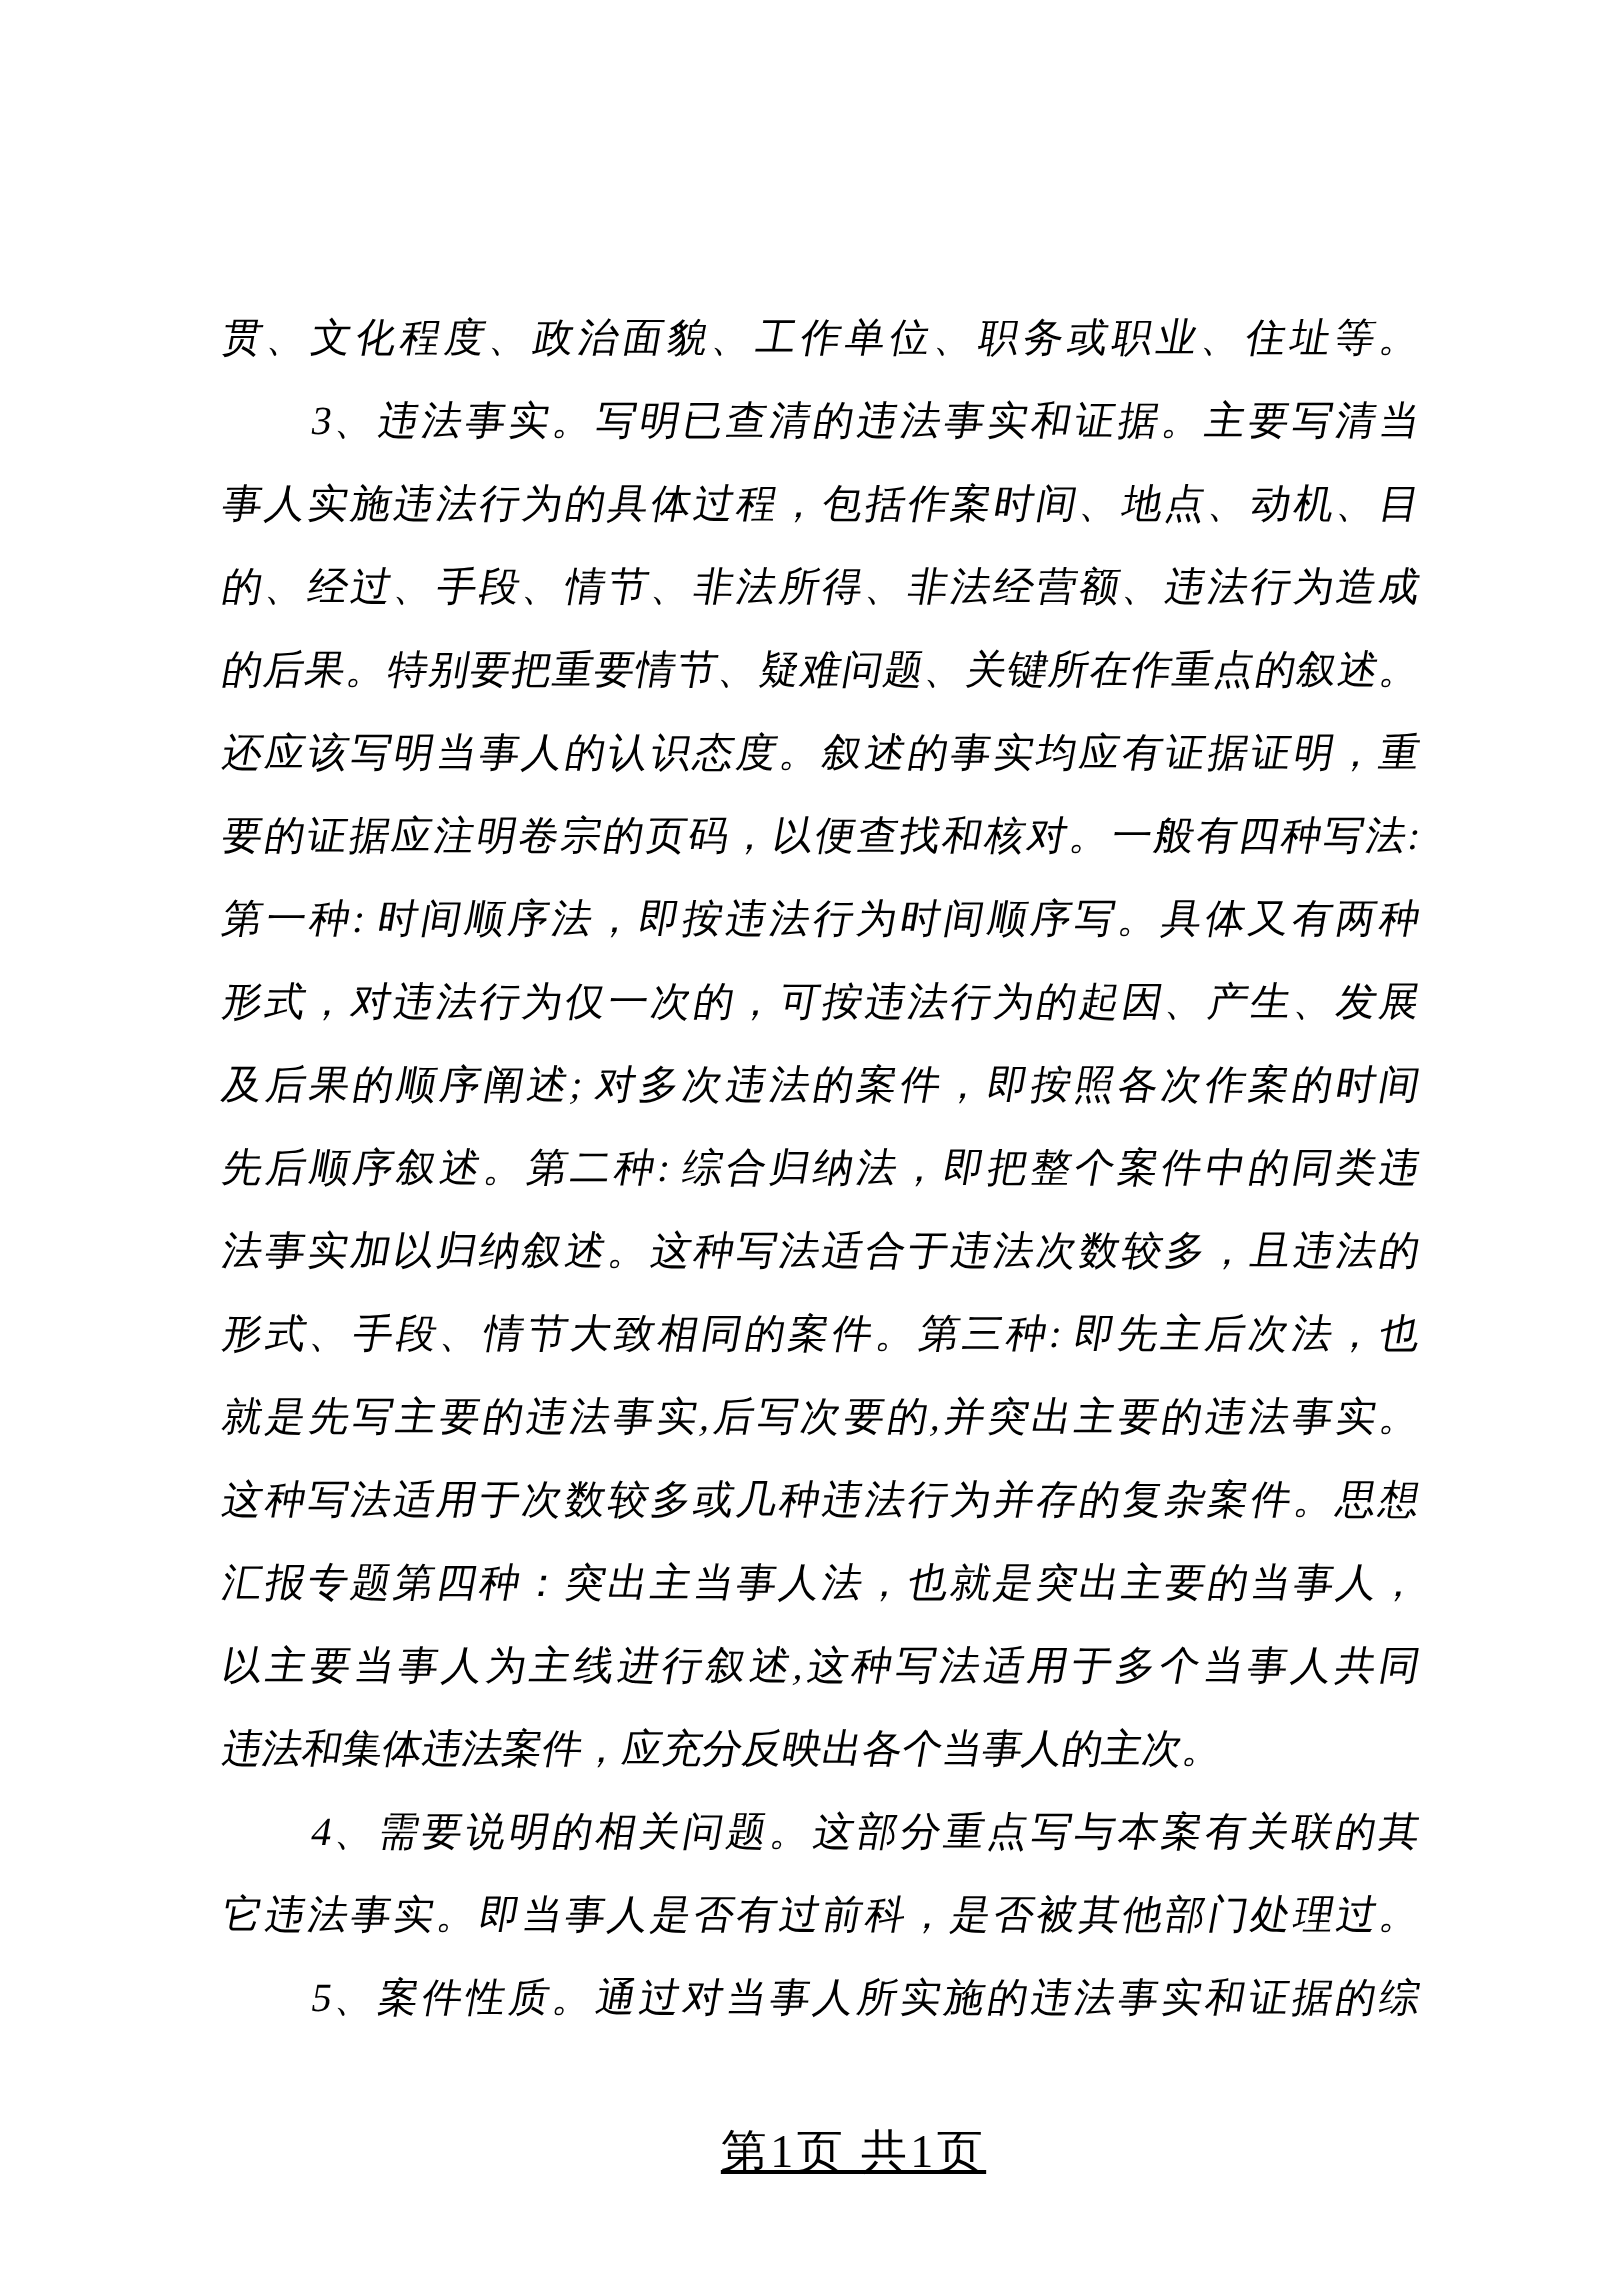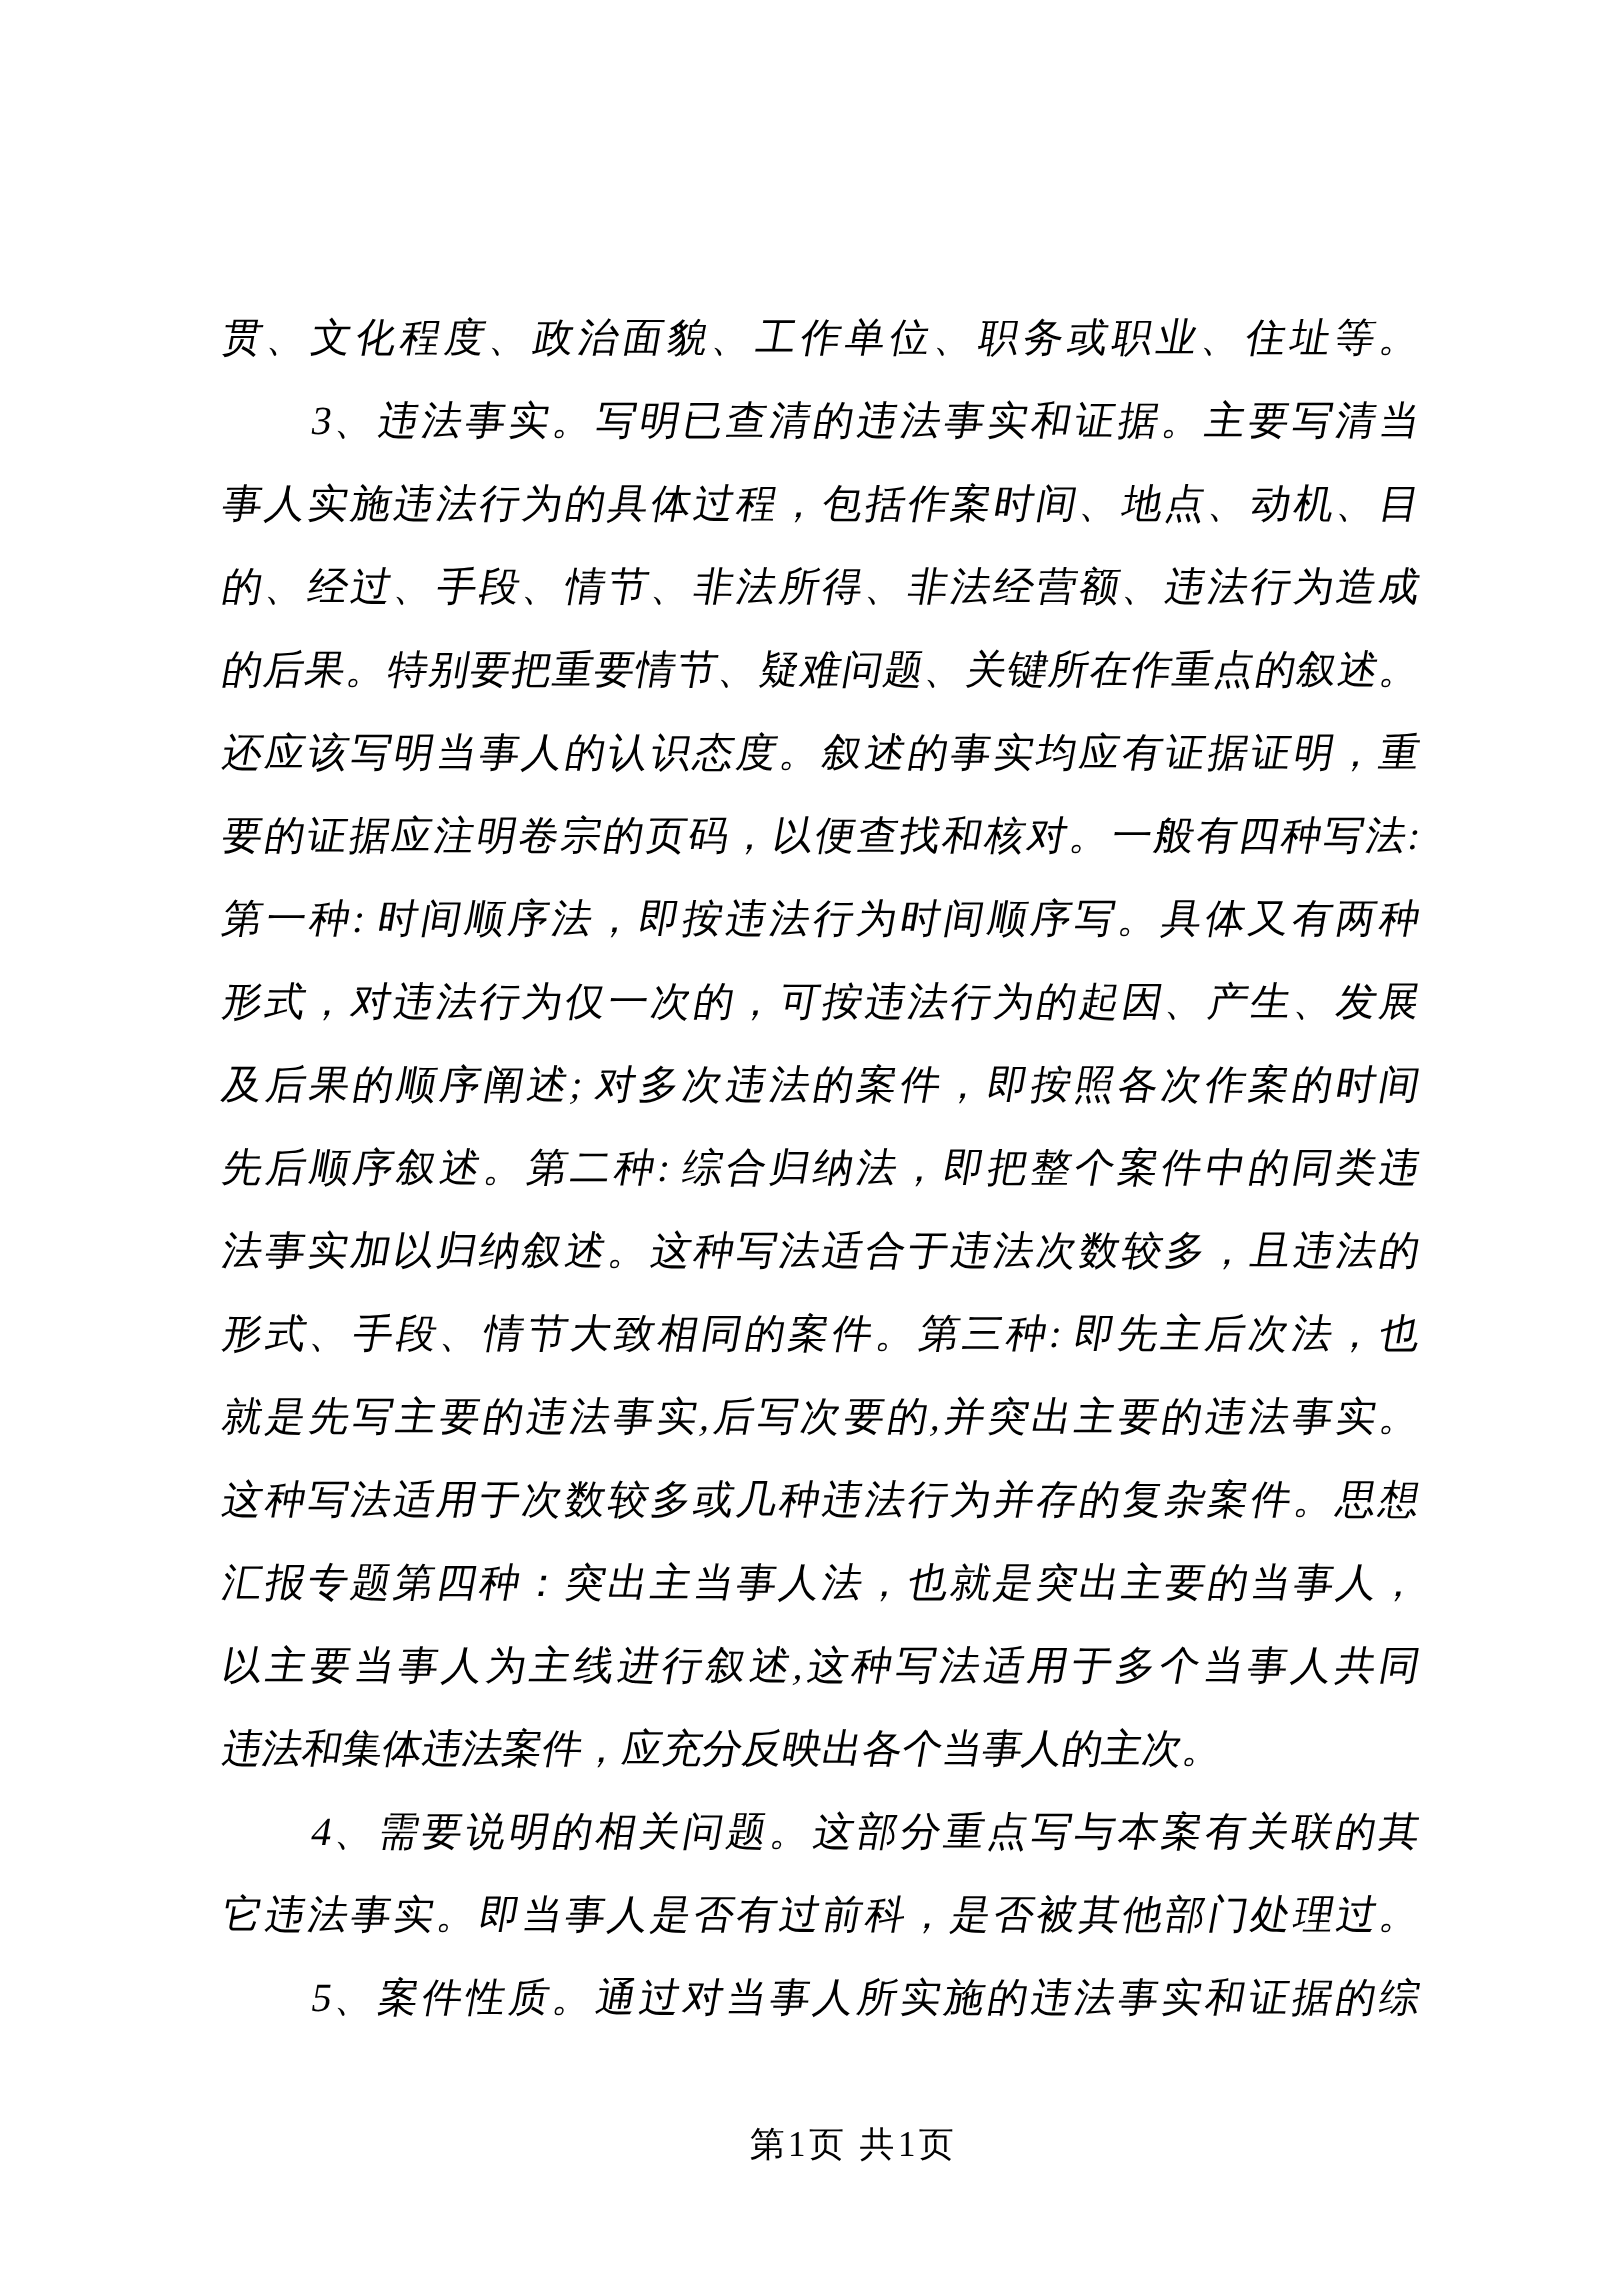--- a/index.html
+++ b/index.html
@@ -39,24 +39,25 @@
   .line.para-end {
     text-align-last: left;
   }
   .footer {
     position: absolute;
     top: 2121px;
     left: 0;
     width: 100%;
     text-align: center;
     text-indent: 84px;
-    font-size: 35px;
+    font-size: 46px;
     letter-spacing: 3.4px;
     font-family: "Liberation Serif", serif;
     color: #000000;
+    text-decoration: underline;
   }
 </style>
 </head>
 <body>
 
 <div class="page">
   <div class="textblock">
     <div class="line">贯、文化程度、政治面貌、工作单位、职务或职业、住址等。</div>
     <div class="line indent">3、违法事实。写明已查清的违法事实和证据。主要写清当</div>
     <div class="line">事人实施违法行为的具体过程，包括作案时间、地点、动机、目</div>

